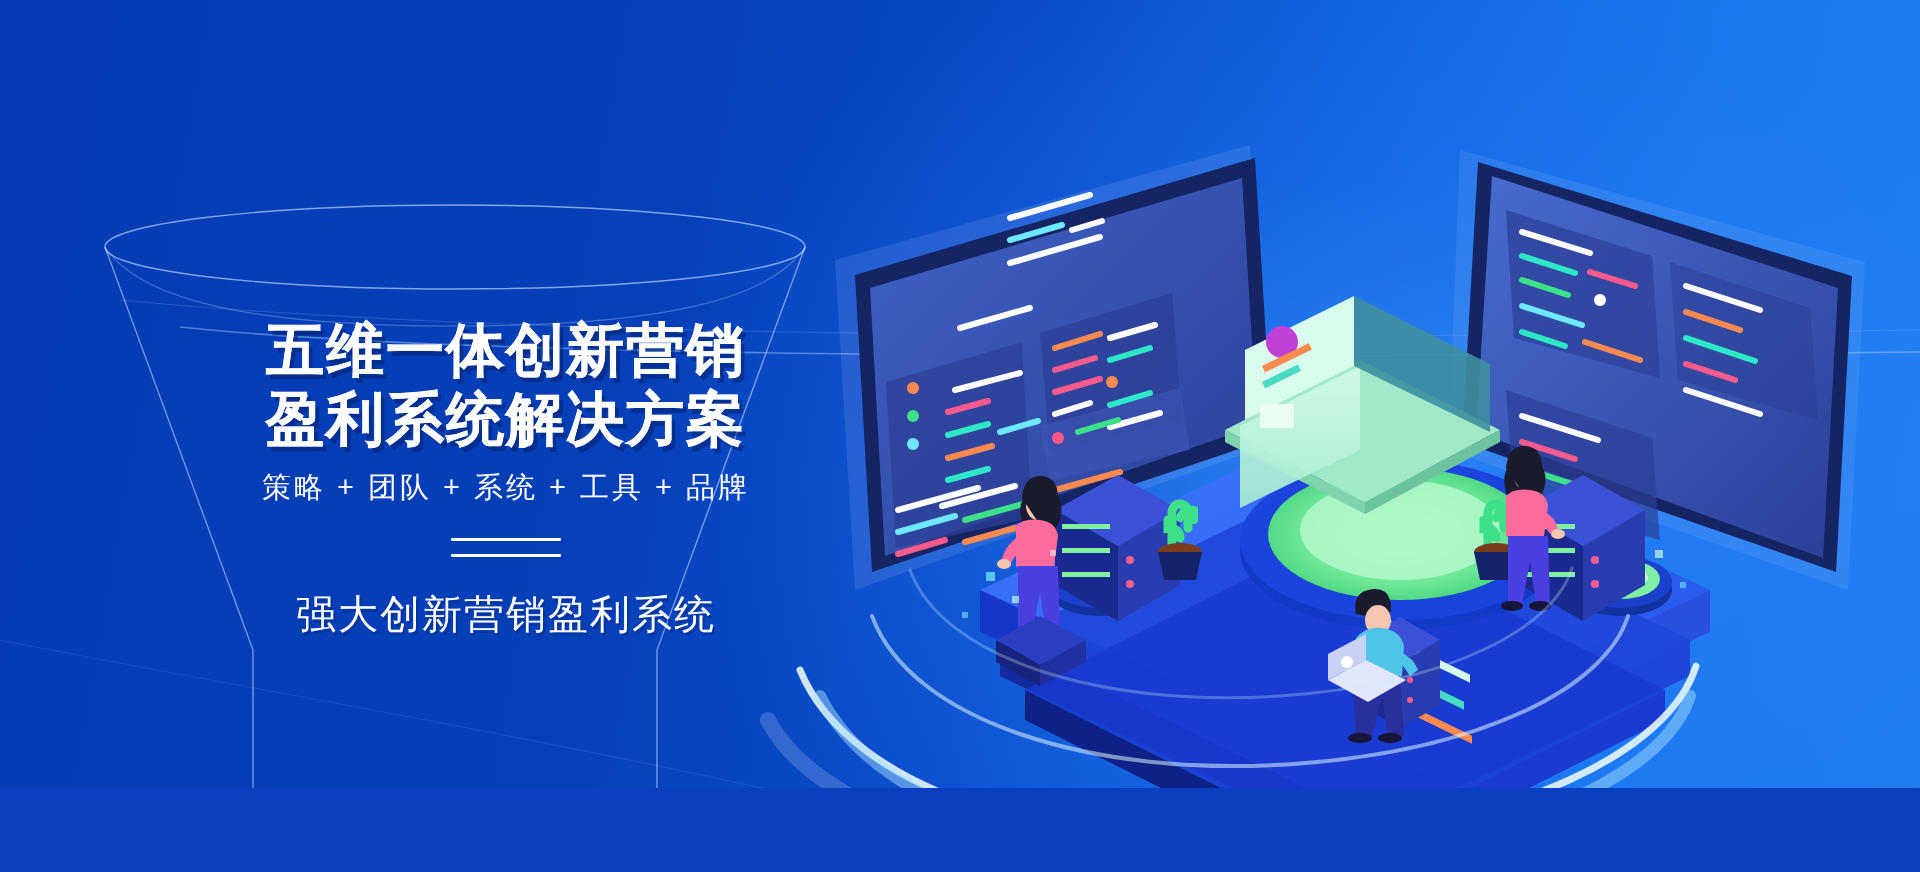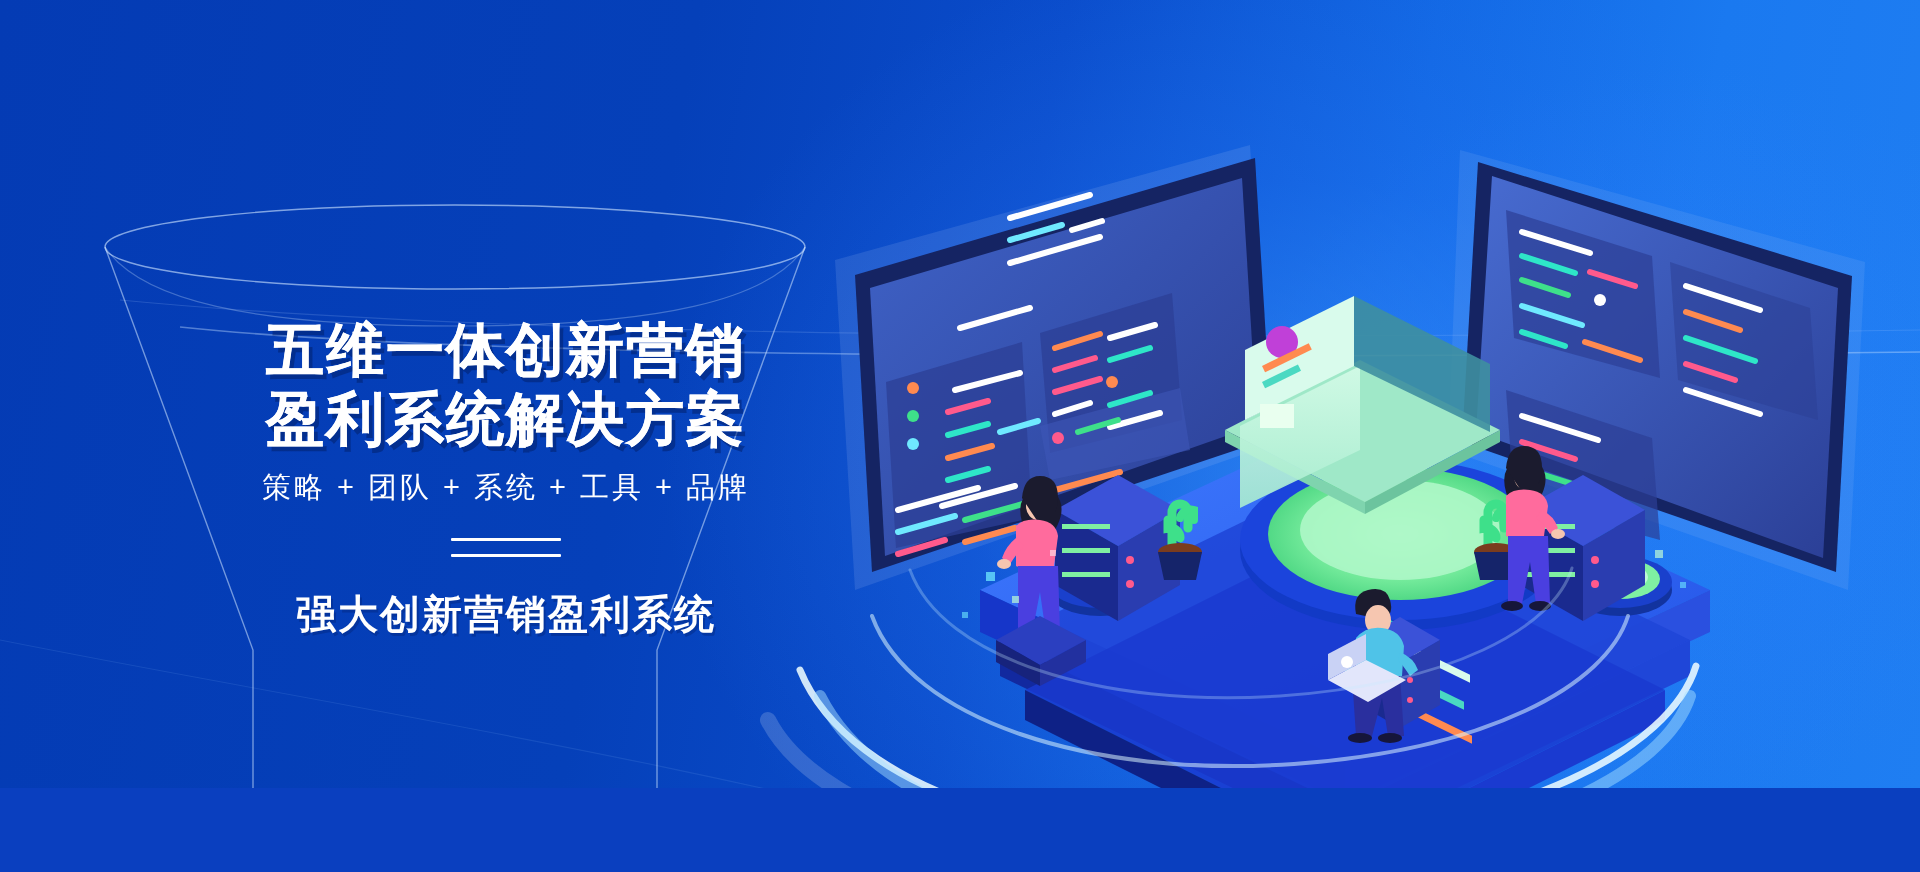--- a/index.html
+++ b/index.html
@@ -36,21 +36,21 @@
   .subline {
     margin-top:16px; color:#ffffff; font-size:29px; letter-spacing:3px;
     white-space:nowrap; font-weight:400;
   }
 
   .divider { margin-top:30px; width:110px; }
   .divider .bar { height:3px; background:#ffffff; border-radius:1px; }
   .divider .bar + .bar { margin-top:13px; }
 
   .tagline {
-    margin-top:30px; color:#ffffff; font-size:40px; font-weight:bold;
+    margin-top:30px; color:#ffffff; font-size:40px; font-weight:normal;
     letter-spacing:2px; white-space:nowrap;
     text-shadow: 2px 3px 0 rgba(2,32,110,0.35);
   }
 
   
   .illus { position:absolute; left:800px; top:120px; width:1120px; height:752px; }
   .swirl { position:absolute; left:760px; top:420px; width:1000px; height:452px; pointer-events:none; }
 </style>
 </head>
 <body>

